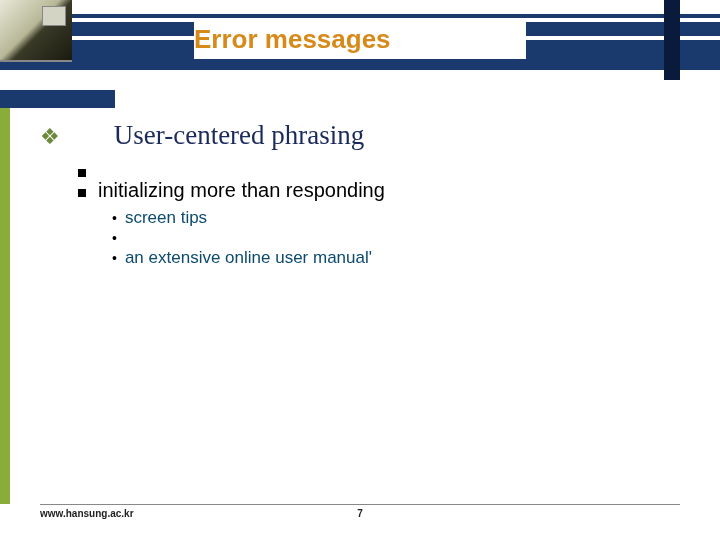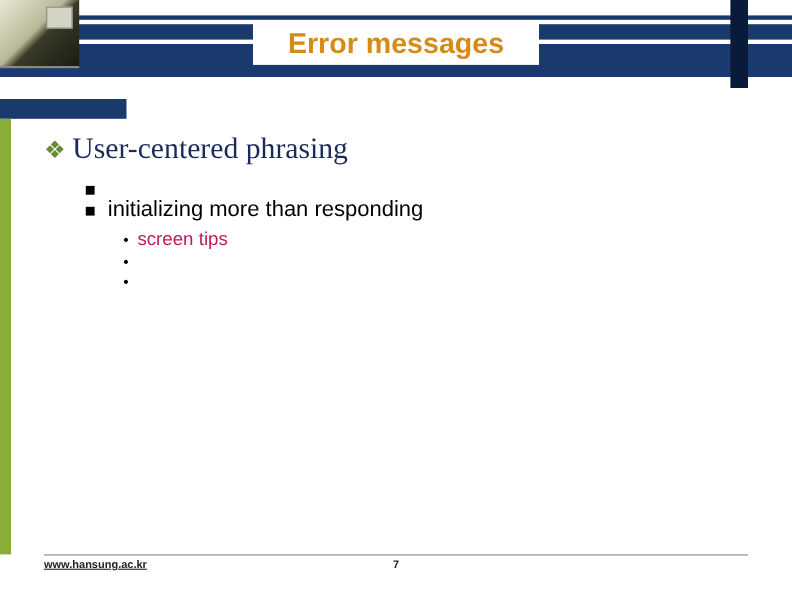--- a/index.html
+++ b/index.html
@@ -38,28 +38,27 @@
     left: 0;
     right: 0;
     height: 30px;
     background: #1a3a6e;
   }
   .title {
     position: absolute;
     top: 20px;
     left: 0;
     right: 0;
-    text-align: center;
     font-size: 26px;
     font-weight: bold;
     color: #d68a1a;
     font-family: Verdana, Arial, sans-serif;
     z-index: 5;
     background: #fff;
-    width: 260px;
+    width: 332px;
     margin: 0 auto;
     padding: 4px 0;
   }
   .corner-img {
     position: absolute;
     top: 0;
     left: 0;
     width: 72px;
     height: 62px;
     background: linear-gradient(135deg, #e8e8d8 0%, #b8b898 45%, #3a3a28 55%, #1a1a10 100%);
@@ -115,20 +114,21 @@
   .diamond-bullet {
     color: #6a8a3a;
     font-size: 22px;
     margin-right: 6px;
     line-height: 1;
   }
   .h1-text {
     color: #1a2a5a;
     font-size: 27px;
     font-family: "Times New Roman", serif;
+    margin-left: 48px;
   }
   .sub-list {
     margin-left: 38px;
   }
   .sub-item {
     display: flex;
     align-items: baseline;
     margin-bottom: 2px;
   }
   .square-bullet {
@@ -152,40 +152,39 @@
     display: flex;
     align-items: baseline;
     margin-bottom: 2px;
   }
   .dot-bullet {
     color: #000;
     font-size: 14px;
     margin-right: 8px;
   }
   .sub-sub-text {
-    color: #be185d;
+    color: #0c4a6e;
     font-size: 17px;
     font-family: Arial, sans-serif;
   }
   .footer {
     position: absolute;
     bottom: 16px;
     left: 40px;
     right: 40px;
     height: 20px;
     border-top: 1px solid #888;
   }
   .footer-url {
     position: absolute;
     left: 0;
     top: 3px;
     font-size: 10px;
     font-weight: bold;
     color: #222;
-    text-decoration: underline;
   }
   .footer-page {
     position: absolute;
     left: 50%;
     transform: translateX(-50%);
     top: 3px;
     font-size: 10px;
     font-weight: bold;
     color: #222;
   }
@@ -222,20 +221,21 @@
   <div class="sub-sub-list">
     <div class="sub-sub-item">
       <span class="dot-bullet">•</span>
       <span class="sub-sub-text">screen tips</span>
     </div>
     <div class="sub-sub-item">
       <span class="dot-bullet">•</span>
     </div>
     <div class="sub-sub-item">
       <span class="dot-bullet">•</span>
+      <span class="sub-sub-text">an extensive online user manual'</span>
     </div>
   </div>
 </div>
 
 <div class="footer">
   <span class="footer-url">www.hansung.ac.kr</span>
   <span class="footer-page">7</span>
 </div>
 
 </body></html>

